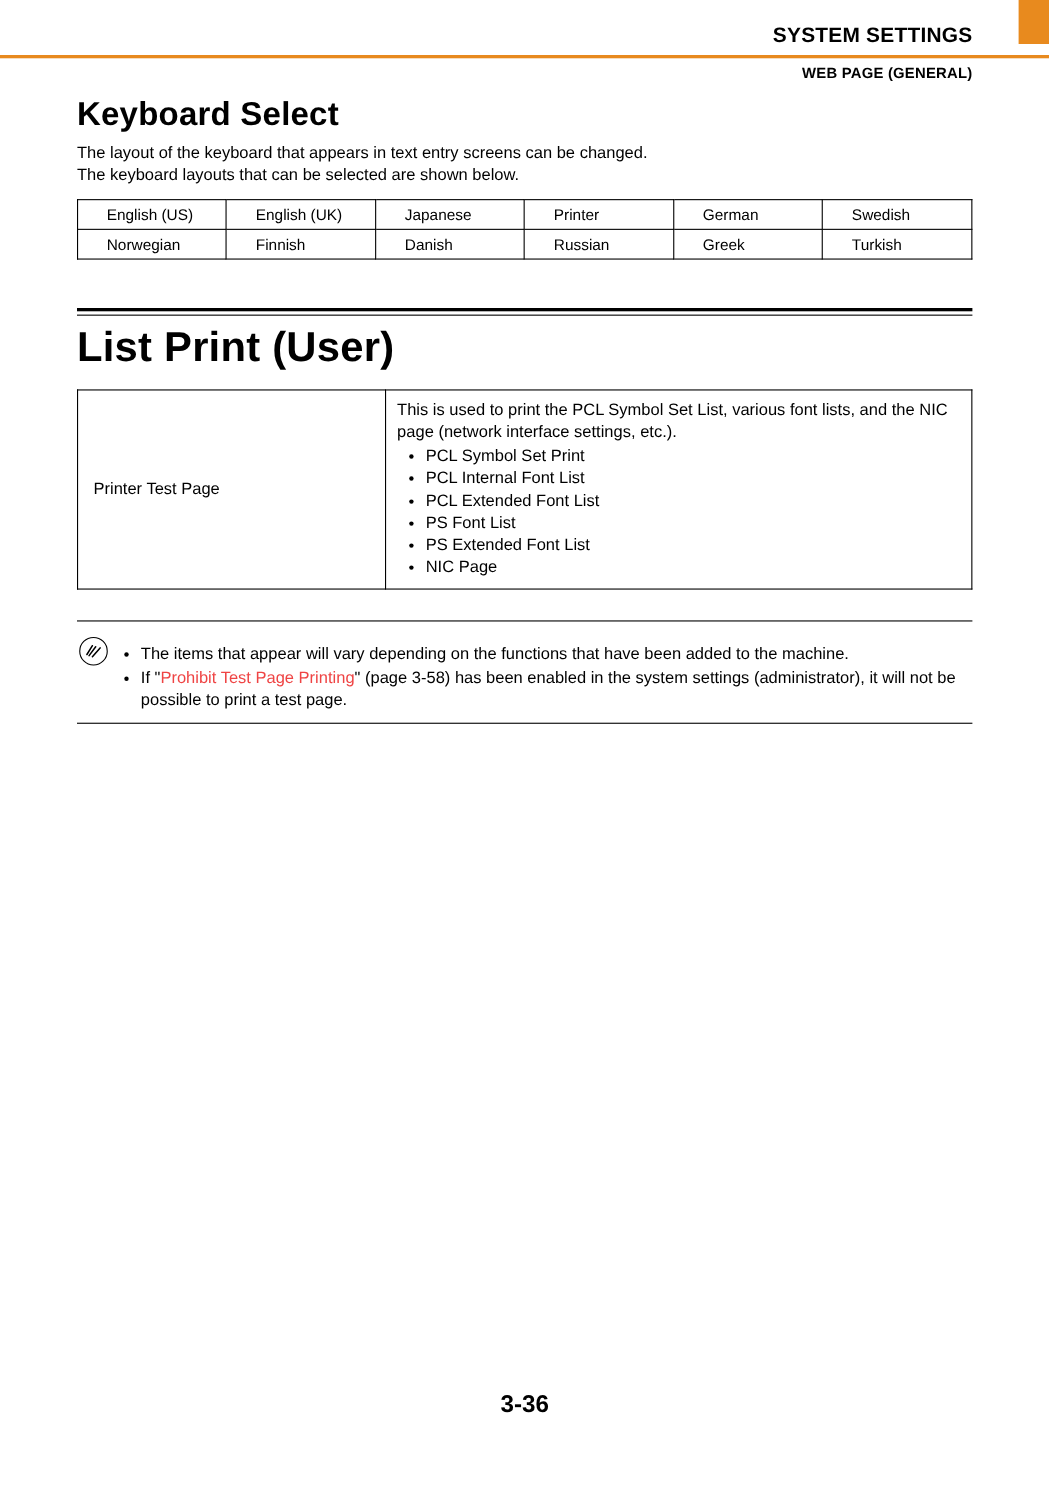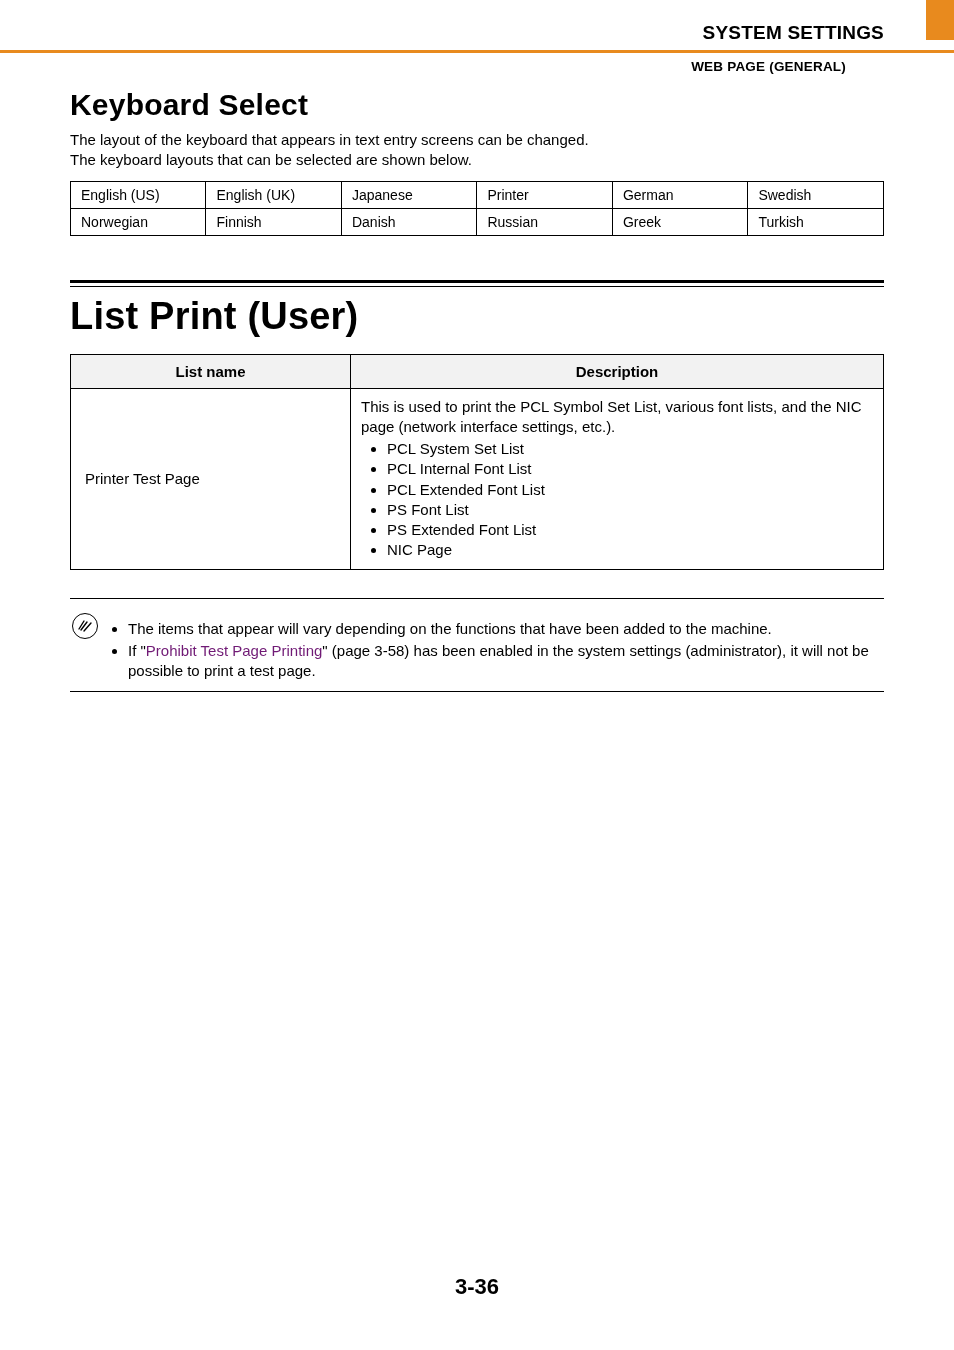--- a/index.html
+++ b/index.html
@@ -32,21 +32,21 @@
   }
   .header-rule {
     border: none;
     border-top: 3px solid #e88a1e;
     margin: 6px 0 0 0;
   }
   .breadcrumb {
     text-align: right;
     font-size: 13.5px;
     font-weight: bold;
-    padding-right: 108px;
+    padding-right: 70px;
     margin-top: 6px;
     letter-spacing: 0.2px;
   }
   .content {
     padding: 0 70px 0 70px;
   }
   .h2 {
     font-size: 30px;
     font-weight: bold;
     margin: 14px 0 6px 0;
@@ -57,21 +57,21 @@
     line-height: 1.35;
     margin: 8px 0;
   }
   table.layouts {
     width: 100%;
     border-collapse: collapse;
     margin-top: 10px;
   }
   table.layouts td {
     border: 1px solid #000;
-    padding: 5px 10px;
+    padding: 5px 26px;
     font-size: 14px;
     width: 16.66%;
   }
   .divider-thick-top {
     border: none;
     border-top: 3px solid #000;
     margin: 44px 0 0 0;
   }
   .divider-thin {
     border: none;
@@ -152,25 +152,25 @@
     margin-top: 12px;
   }
   .note-text ul {
     margin: 0;
     padding-left: 18px;
   }
   .note-text ul li {
     margin-bottom: 2px;
   }
   .link {
-    color: #701a75;
+    color: #ef4444;
   }
   .page-num {
     position: absolute;
-    bottom: 50px;
+    bottom: 60px;
     left: 0;
     right: 0;
     text-align: center;
     font-size: 22px;
     font-weight: bold;
   }
 </style>
 </head>
 <body>
 
@@ -212,30 +212,26 @@
     </table>
 
   <hr class="divider-thick-top">
   <hr class="divider-thin">
 
   <div class="h1">List Print (User)</div>
 
 
   <table class="desc">
     <tbody>
-        <tr>
-      <th class="col-name">List name</th>
-      <th>Description</th>
-    </tr>
     <tr>
       <td class="col-name">Printer Test Page</td>
       <td class="col-desc">
         <span>This is used to print the PCL Symbol Set List, various font lists, and the NIC page (network interface settings, etc.).</span>
         <ul>
-          <li>PCL System Set List</li>
+          <li>PCL Symbol Set Print</li>
           <li>PCL Internal Font List</li>
           <li>PCL Extended Font List</li>
           <li>PS Font List</li>
           <li>PS Extended Font List</li>
           <li>NIC Page</li>
         </ul>
       </td>
     </tr>
   </tbody>
     </table>

